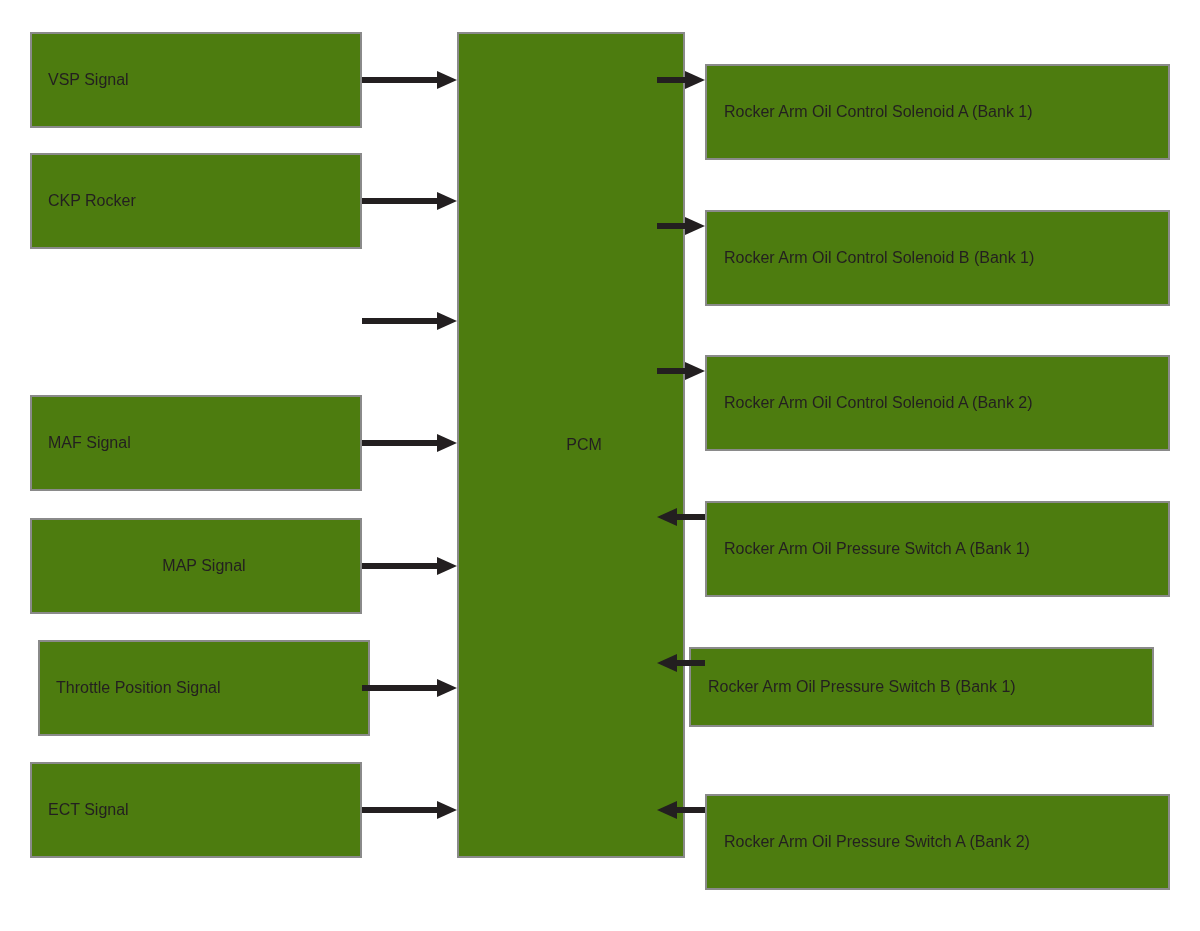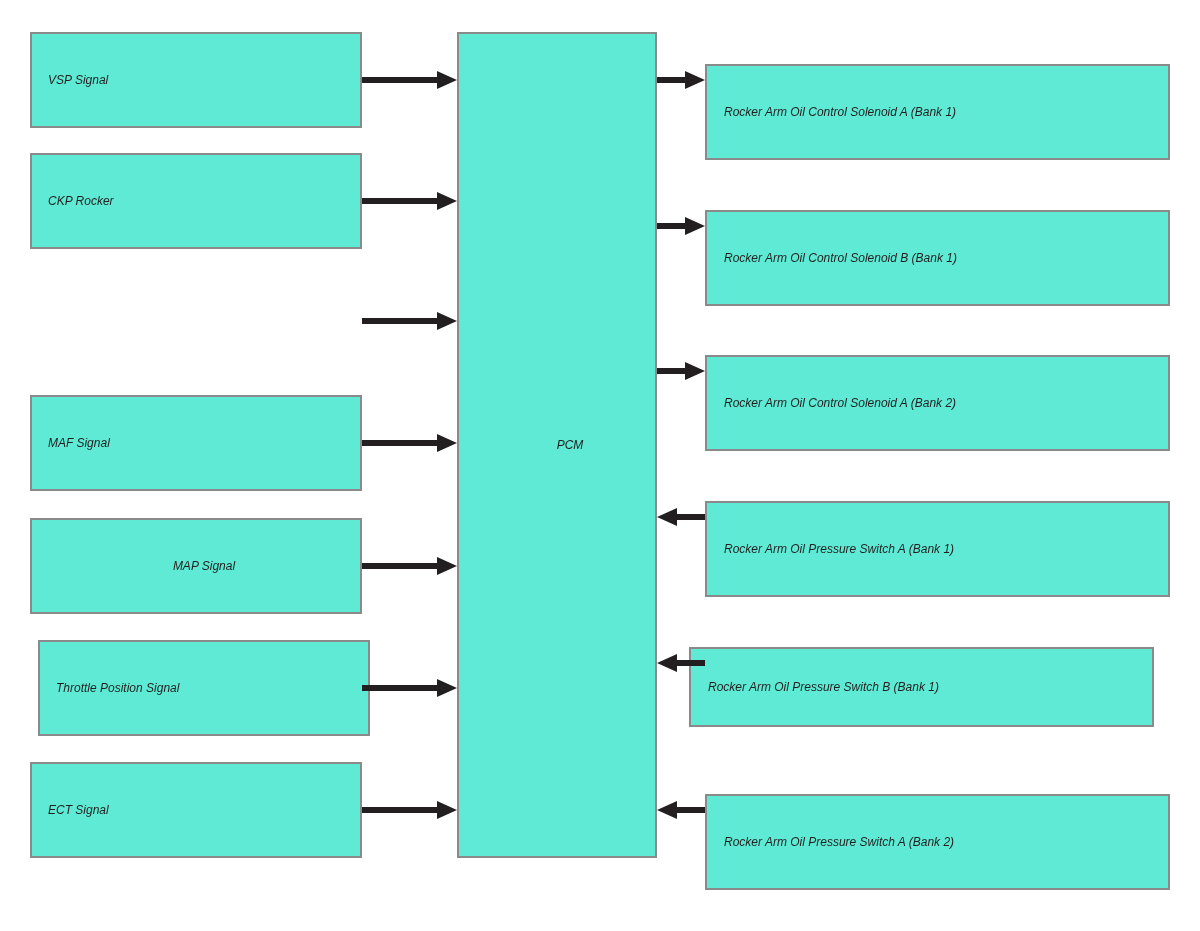--- a/index.html
+++ b/index.html
@@ -14,28 +14,27 @@
     width:1200px;
     height:931px;
     background:var(--bg);
     font-family:"Liberation Sans", sans-serif;
     color:var(--text);
     overflow:hidden;
   }
   .box{
     position:absolute;
     box-sizing:border-box;
-    background:#5eead4;
+    background:#4d7c0f;
     border:2px solid var(--border);
     display:flex;
     align-items:center;
-    font-size:12px;
+    font-size:16px;
     line-height:1.2;
     color:var(--text);
-    font-style:italic;
   }
   .signal-box{ padding-left:16px; }
   .device-box{ padding-left:17px;margin-top:32px; }
   .pcm-box{ justify-content:center; }
   .arrow{
     position:absolute;
     height:18px;
     display:flex;
     align-items:center;
   }
@@ -54,21 +53,21 @@
     width:0;height:0;
     border-top:9px solid transparent;
     border-bottom:9px solid transparent;
     border-right:20px solid var(--arrow);
   }
 </style>
 </head>
 <body>
 
 <div class="canvas" id="canvas">
-  <div class="box pcm-box" id="pcm" style="left:457px;top:32px;width:200px;height:826px;padding-left:26px;">
+  <div class="box pcm-box" id="pcm" style="left:457px;top:32px;width:228px;height:826px;padding-left:26px;">
     <span>PCM</span>
   </div>
 <div class="box signal-box" style="left: 30px; top: 32px; width: 332px; height: 96px;">
       <span>VSP Signal</span>
     </div>
     <div class="arrow" style="left: 362px; width: 95px; top: 71px;">
       <div class="shaft"></div>
       <div class="head-right"></div>
     </div>
     <div class="box signal-box" style="left: 30px; top: 153px; width: 332px; height: 96px;">

